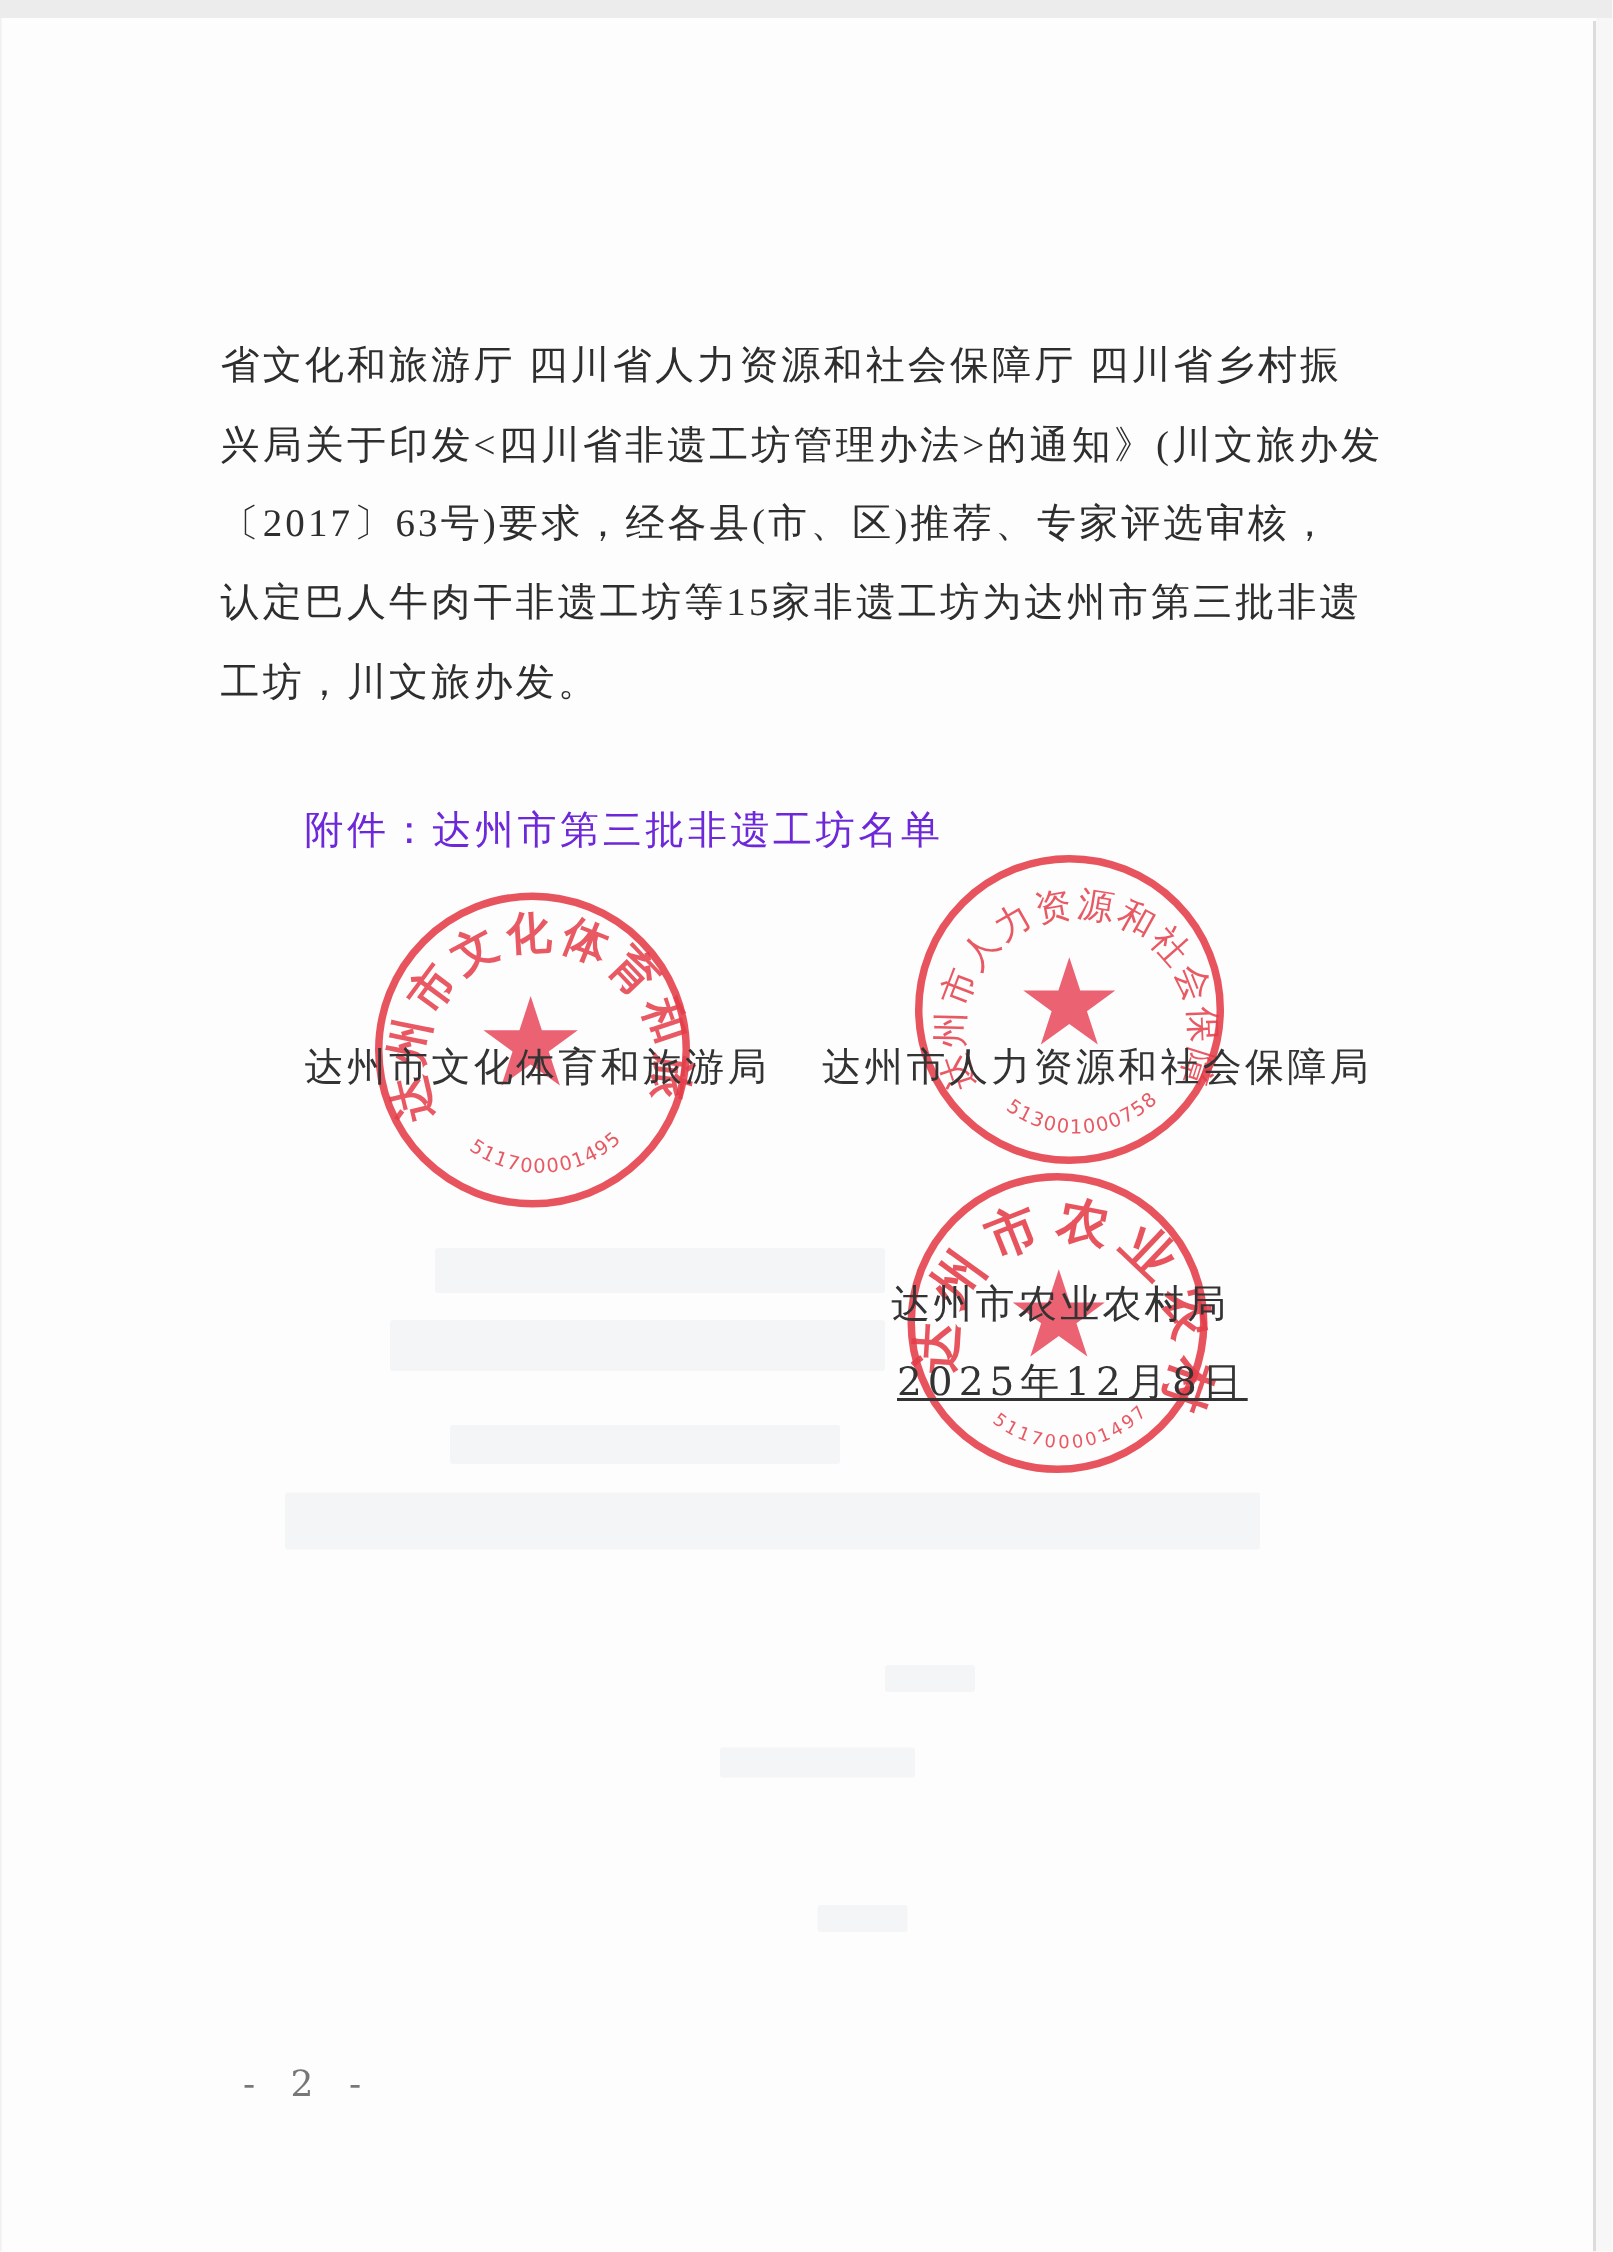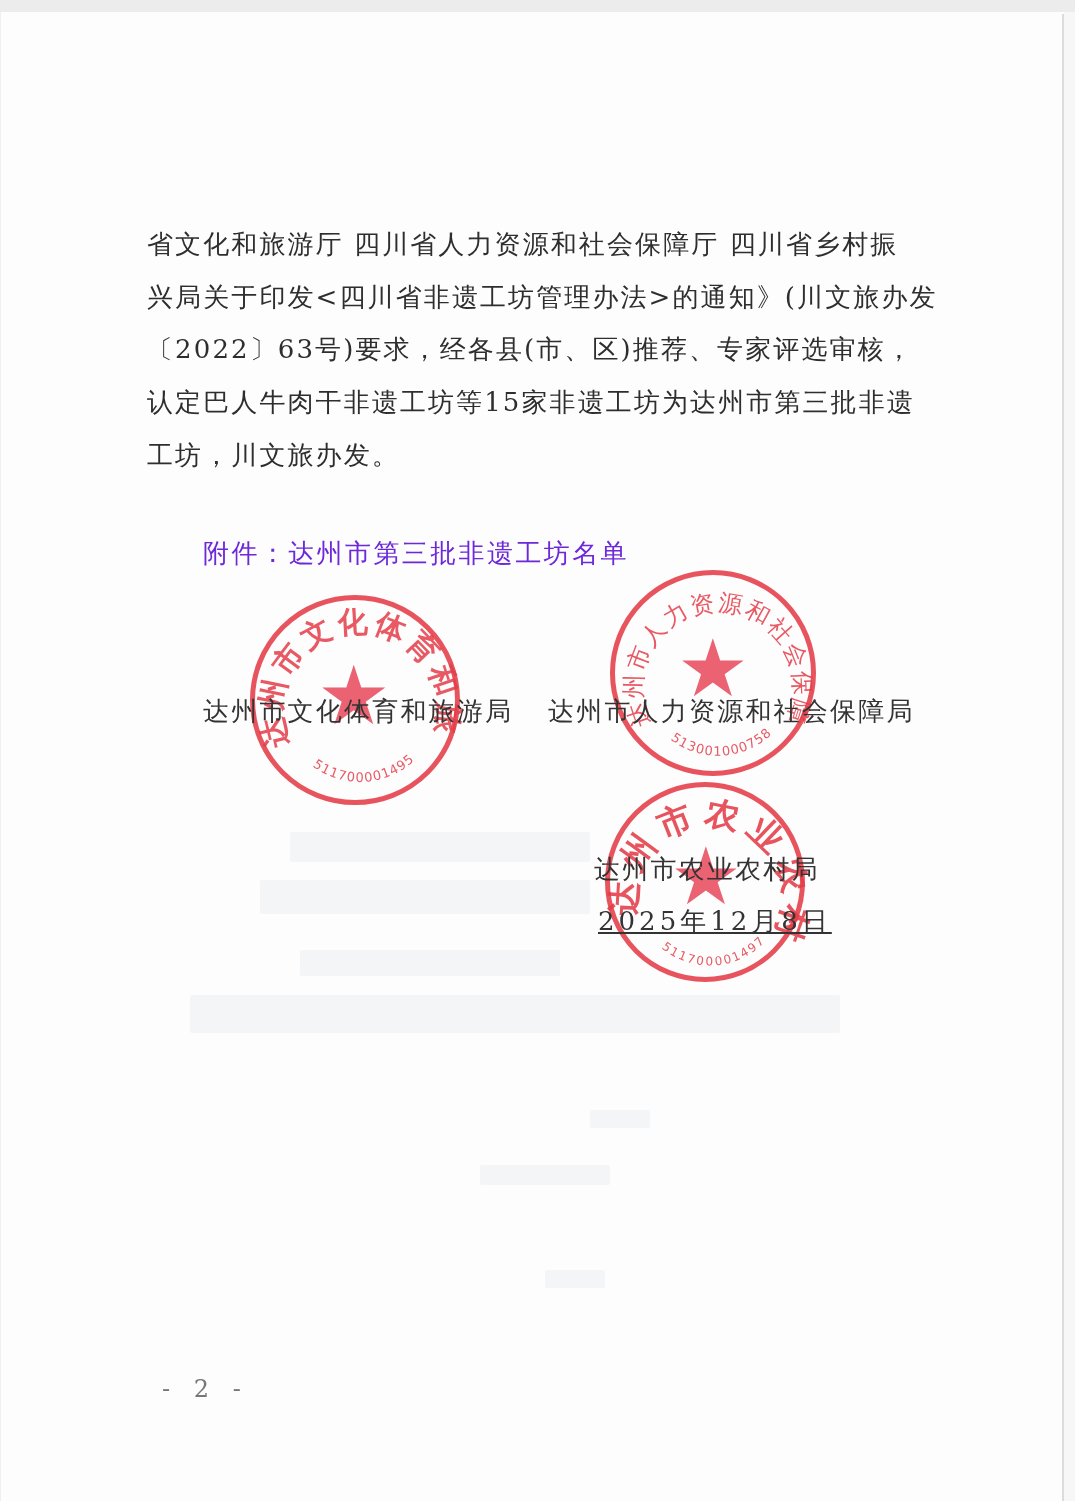--- a/index.html
+++ b/index.html
@@ -56,20 +56,21 @@
       width: 790px;
       font-size: 26px;
       line-height: 52.7px;
       letter-spacing: 2.1px;
       color: #2e2e2e;
     }
     .body-text .line {
       display: block;
       white-space: nowrap;
       height: 52.7px;
+      font-family: Liberation Serif, serif;
     }
 
     .attachment {
       position: absolute;
       left: 203px;
       top: 536px;
       font-size: 26px;
       letter-spacing: 2.4px;
       white-space: nowrap;
       color: #6d28d9;
@@ -121,21 +122,21 @@
   <div class="ghost" style="left:300px;top:950px;width:260px;height:26px;"></div>
   <div class="ghost" style="left:190px;top:995px;width:650px;height:38px;"></div>
   <div class="ghost" style="left:480px;top:1165px;width:130px;height:20px;"></div>
   <div class="ghost" style="left:545px;top:1270px;width:60px;height:18px;"></div>
   <div class="ghost" style="left:590px;top:1110px;width:60px;height:18px;"></div>
 </div>
 
 <div class="body-text">
   <span class="line">省文化和旅游厅 四川省人力资源和社会保障厅 四川省乡村振</span>
   <span class="line">兴局关于印发&lt;四川省非遗工坊管理办法&gt;的通知》(川文旅办发</span>
-  <span class="line">〔2022〕63号)要求，经各县(市、区)推荐、专家评选审核，</span>
+  <span class="line">〔2017〕63号)要求，经各县(市、区)推荐、专家评选审核，</span>
   <span class="line">认定巴人牛肉干非遗工坊等15家非遗工坊为达州市第三批非遗</span>
   <span class="line">工坊，川文旅办发。</span>
 </div>
 
 <div class="attachment">附件：达州市第三批非遗工坊名单</div>
 
 <div class="stamp" style="left:250px;top:595px;width:210px;height:210px;">
   <svg width="210" height="210" viewBox="0 0 210 210">
     <defs>
       <path id="arc1" d="M 38 150 A 78 78 0 1 1 172 150"></path>

